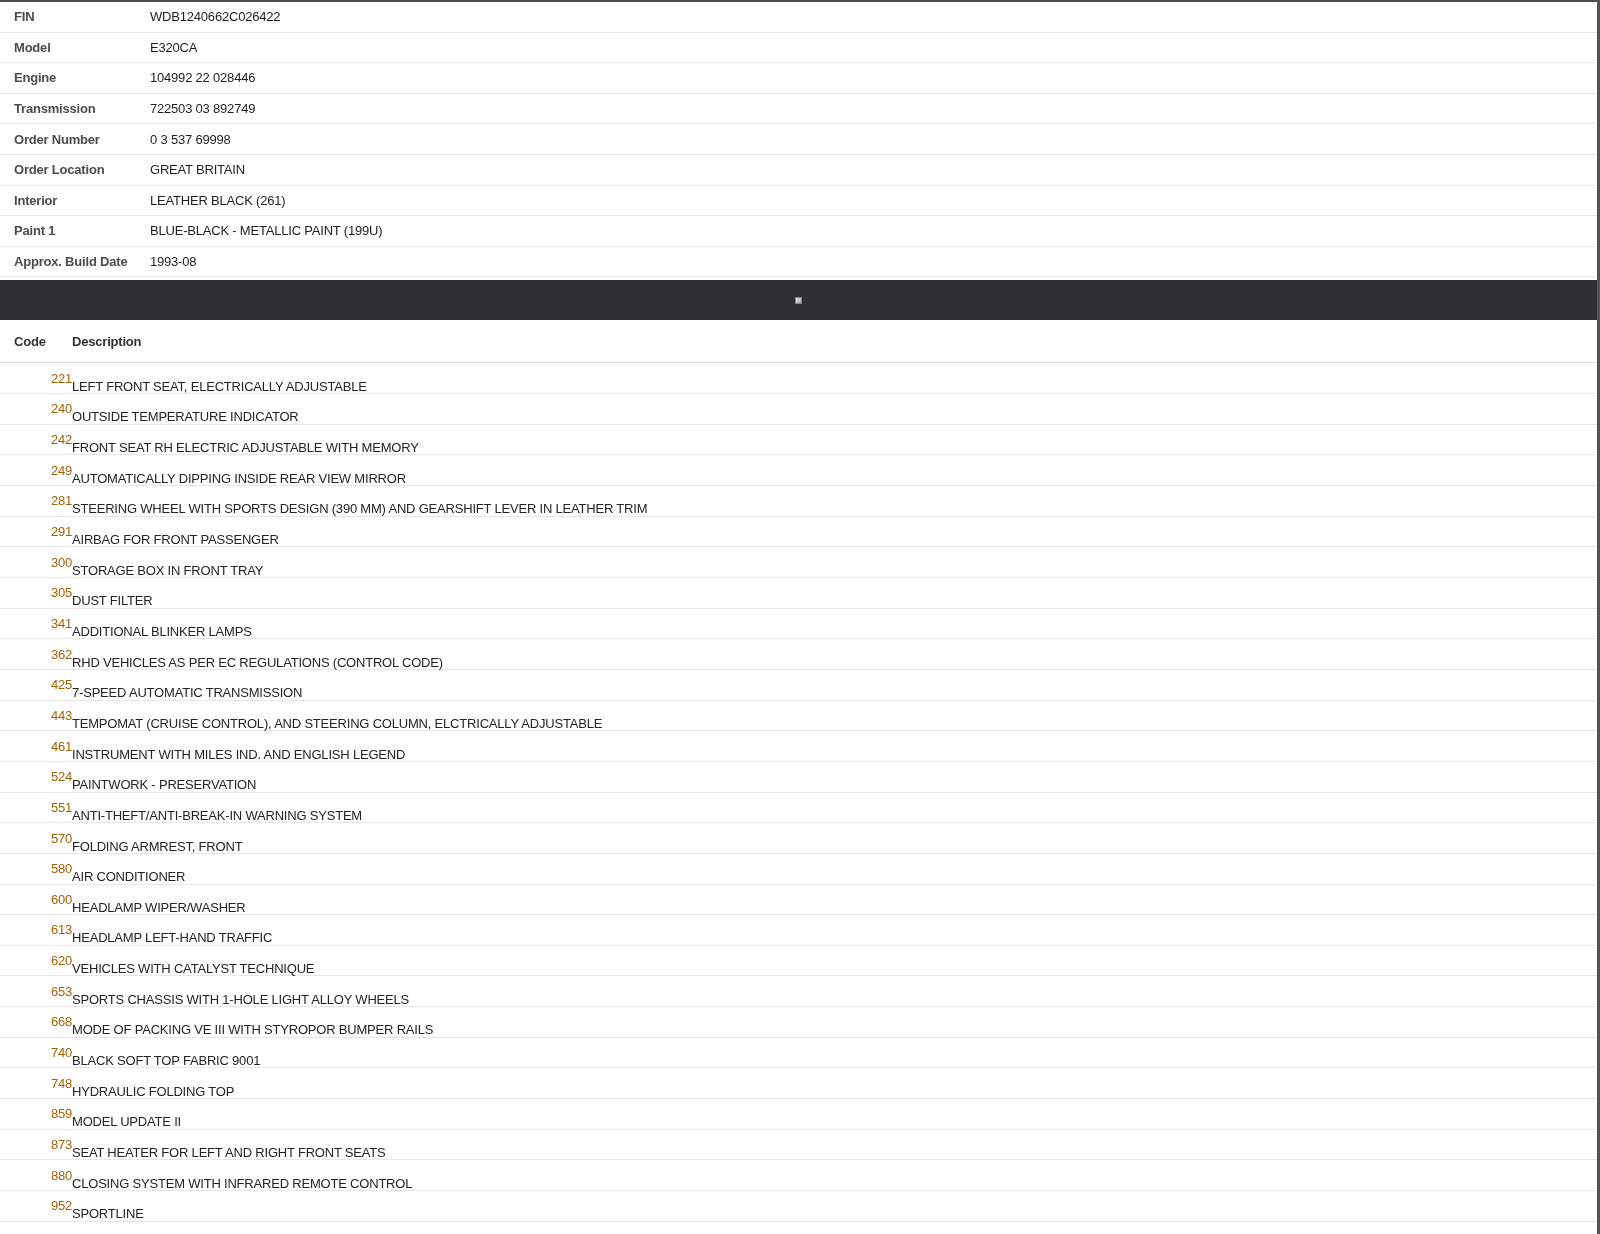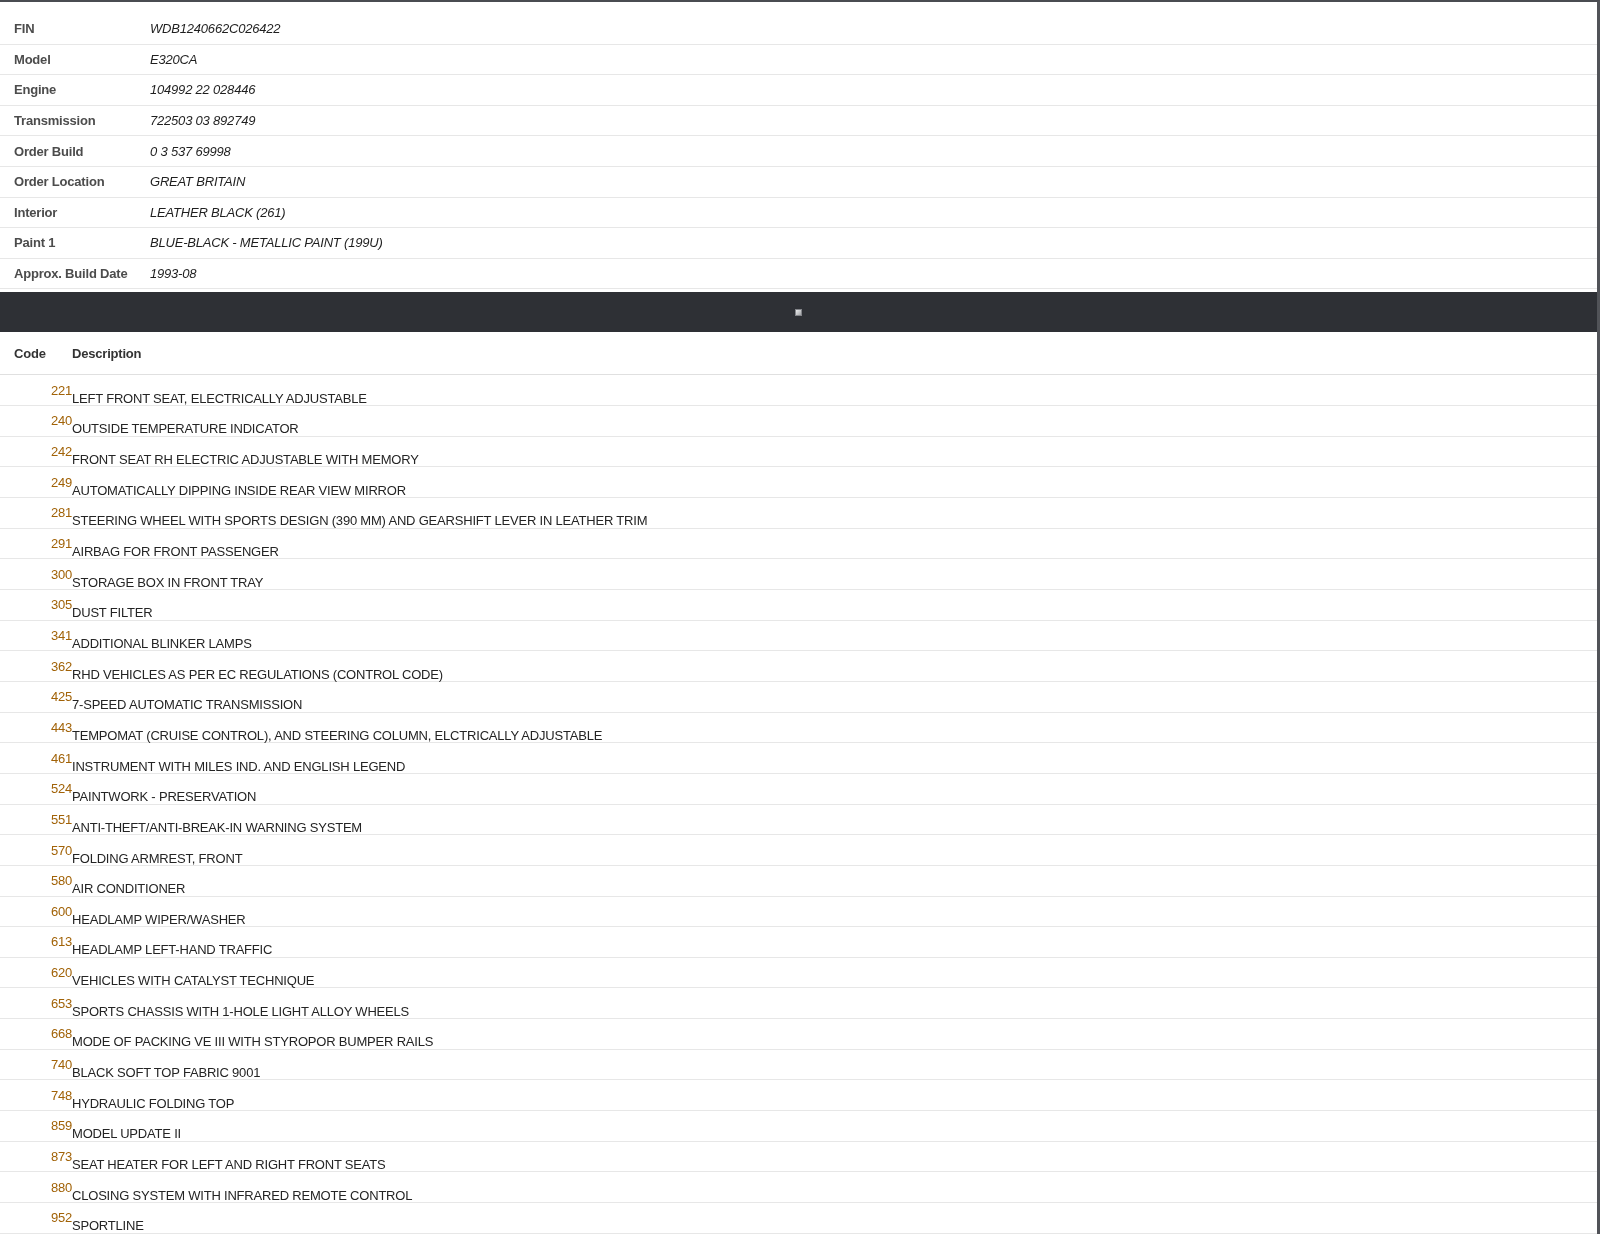--- a/index.html
+++ b/index.html
@@ -12,21 +12,21 @@
     position: relative;
     width: 1600px;
     height: 1234px;
     box-sizing: border-box;
     background: #ffffff;
     border-top: 2px solid #4a4c51;
     border-right: 3px solid #515358;
     overflow: hidden;
   }
   
-  .spec-table { width: 100%; margin-top: 12px; }
+  .spec-table { width: 100%; }
   .spec-row {
     display: flex;
     align-items: center;
     box-sizing: border-box;
     height: 30.6px;
     border-bottom: 1px solid #e7e7e7;
   }
   .spec-label {
     width: 136px;
     padding-left: 14px;
@@ -36,21 +36,20 @@
     color: #4c4c4c;
     letter-spacing: -0.2px;
     white-space: nowrap;
   }
   .spec-value {
     font-size: 13px;
     font-weight: 400;
     color: #1f1f1f;
     letter-spacing: -0.2px;
     white-space: nowrap;
-    font-style: italic;
   }
   
   .divider-bar {
     margin-top: 3px;
     height: 40px;
     background: #2e3035;
     display: flex;
     align-items: center;
     justify-content: center;
   }
@@ -124,21 +123,21 @@
       <div class="spec-label">Engine</div>
       <div class="spec-value">104992 22 028446</div>
     </div>
 
     <div class="spec-row">
       <div class="spec-label">Transmission</div>
       <div class="spec-value">722503 03 892749</div>
     </div>
 
     <div class="spec-row">
-      <div class="spec-label">Order Build</div>
+      <div class="spec-label">Order Number</div>
       <div class="spec-value">0 3 537 69998</div>
     </div>
 
     <div class="spec-row">
       <div class="spec-label">Order Location</div>
       <div class="spec-value">GREAT BRITAIN</div>
     </div>
 
     <div class="spec-row">
       <div class="spec-label">Interior</div>

